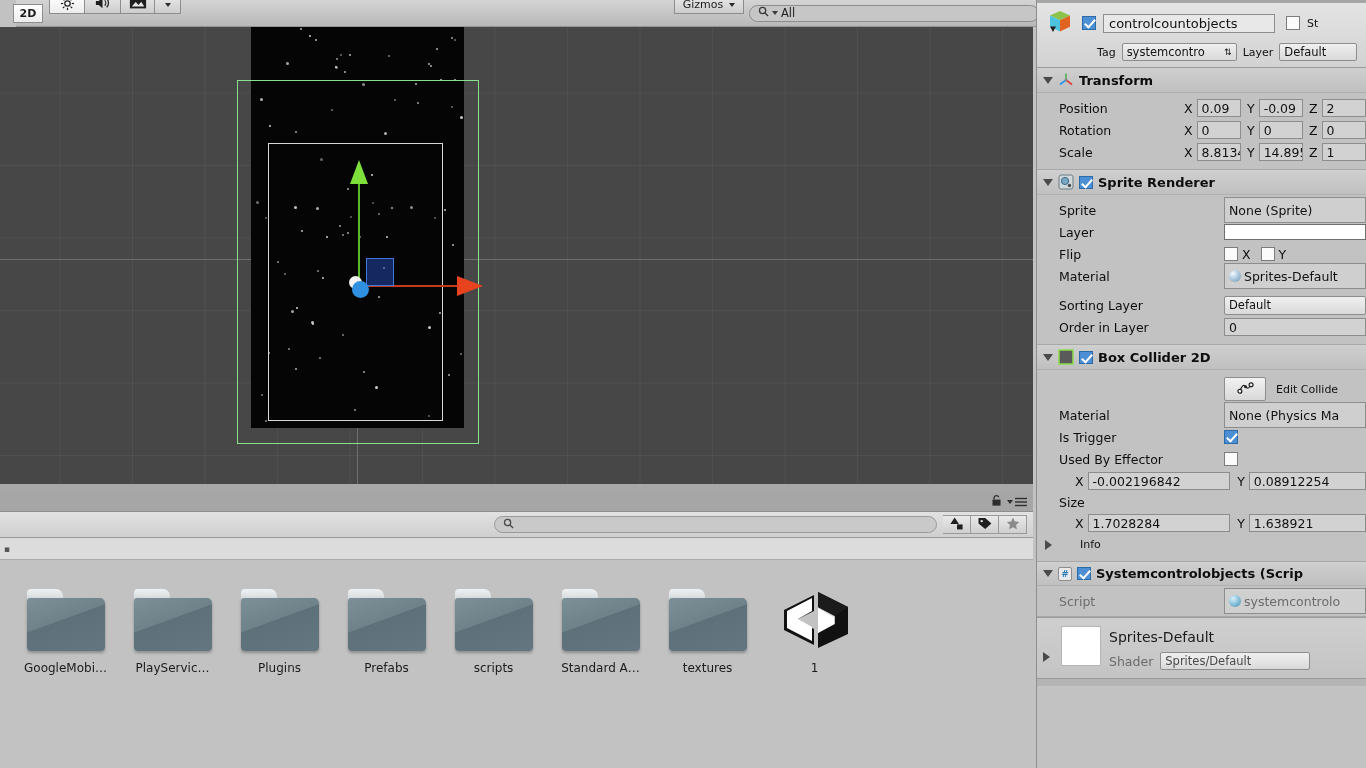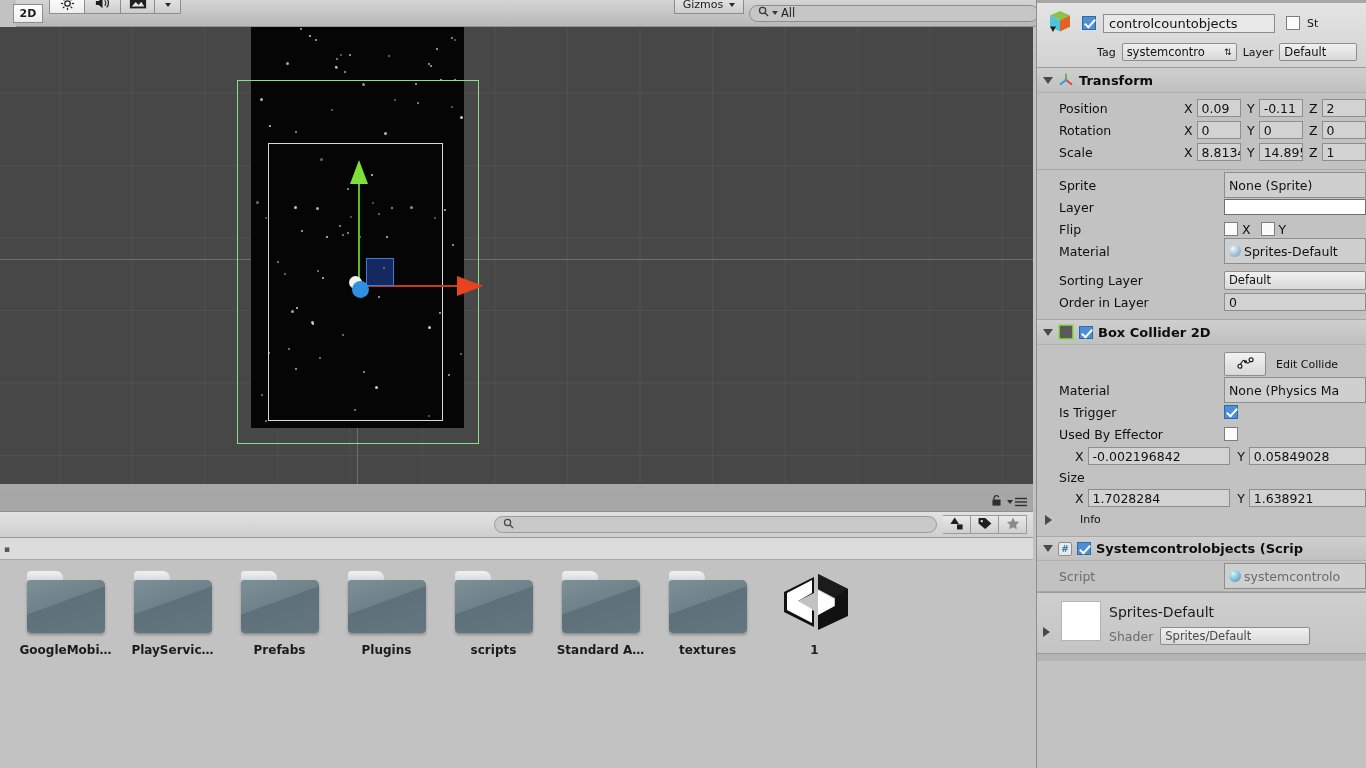--- a/index.html
+++ b/index.html
@@ -103,21 +103,21 @@
   .filter-btn:first-of-type { border-left-width:1px; }
 
   #project-breadcrumb {
     position:absolute; left:0; top:46px; width:1033px; height:22px;
     background:#dcdcdc; border-bottom:1px solid #aaa;
     display:flex; align-items:center; padding-left:4px;
     font-size:11px; color:#2a2a2a;
   }
   #project-grid {
     position:absolute; left:0; top:69px; width:1033px; height:167px;
-    background:#c2c2c2; display:flex; align-items:flex-start; padding-top:10px;font-weight:bold;
+    background:#c2c2c2; display:flex; align-items:flex-start; padding-top:28px;
   }
   .asset {
     width:107px; flex:0 0 107px; display:flex; flex-direction:column; align-items:center;
   }
   .asset.clipped { margin-left:-95px; }
   .asset-label {
     margin-top:10px; font-size:12px; color:#1b1b1b; white-space:nowrap;
   }
   .folder-icon { position:relative; width:78px; height:62px; }
   .folder-icon .tab {
@@ -462,28 +462,28 @@
             <div class="tab"></div>
             <div class="body"></div>
           </div>
           <div class="asset-label">PlayServic…</div>
         </div>
         <div class="asset">
           <div class="folder-icon">
             <div class="tab"></div>
             <div class="body"></div>
           </div>
-          <div class="asset-label">Prefabs</div>
+          <div class="asset-label">Plugins</div>
         </div>
         <div class="asset">
           <div class="folder-icon">
             <div class="tab"></div>
             <div class="body"></div>
           </div>
-          <div class="asset-label">Plugins</div>
+          <div class="asset-label">Prefabs</div>
         </div>
         <div class="asset">
           <div class="folder-icon">
             <div class="tab"></div>
             <div class="body"></div>
           </div>
           <div class="asset-label">scripts</div>
         </div>
         <div class="asset">
           <div class="folder-icon">
@@ -565,21 +565,21 @@
       </div>
       <div class="comp-body" id="transform-body">
           <div class="frow">
             <span class="flabel" style="width:125px;flex:0 0 125px;">Position</span>
             <span class="axis">X</span>
             <div class="numf" style="width:68px">
               <span>0.09</span>
             </div>
             <span class="axis" style="margin-left:6px">Y</span>
             <div class="numf" style="width:68px">
-              <span>-0.11</span>
+              <span>-0.09</span>
             </div>
             <span class="axis" style="margin-left:6px">Z</span>
             <div class="numf" style="width:68px">
               <span>2</span>
             </div>
           </div>
           <div class="frow">
             <span class="flabel" style="width:125px;flex:0 0 125px;">Rotation</span>
             <span class="axis">X</span>
             <div class="numf" style="width:68px">
@@ -606,20 +606,32 @@
             </div>
             <span class="axis" style="margin-left:6px">Z</span>
             <div class="numf" style="width:68px">
               <span>1</span>
             </div>
           </div>
         </div>
     </div>
 
     <div class="comp">
+      <div class="comp-head">
+        <span class="foldout"></span>
+        <span class="comp-icon">
+          <svg width="16" height="16" viewBox="0 0 16 16">
+              <rect x="1" y="1" width="14" height="14" rx="2" fill="#cfd8dc" stroke="#6d7d85"></rect>
+              <circle cx="7" cy="7" r="3.6" fill="#7aa8c4" stroke="#3f6b87"></circle>
+              <circle cx="11.5" cy="11.5" r="1.7" fill="#4a4a4a"></circle>
+            </svg>
+        </span>
+        <span class="cb on" style="width:13px;height:13px;"></span>
+        <span class="comp-title">Sprite Renderer</span>
+      </div>
       <div class="comp-body">
         <div class="frow">
           <span class="flabel">Sprite</span>
           <div class="objf" style="width:180px;">
             <span>None (Sprite)</span>
           </div>
         </div>
         <div class="frow">
           <span class="flabel">Layer</span>
           <div class="colorf" style="width:180px;"></div>
@@ -693,21 +705,21 @@
           <span class="flabel">Used By Effector</span>
           <span class="cb"></span>
         </div>
         <div class="frow" style="padding-left:38px;">
           <span class="axis">X</span>
           <div class="numf" style="width:146px;">
             <span>-0.002196842</span>
           </div>
           <span class="axis" style="margin-left:7px;">Y</span>
           <div class="numf" style="width:120px;">
-            <span>0.05849028</span>
+            <span>0.08912254</span>
           </div>
         </div>
         <div class="frow" style="height:20px;">
           <span class="flabel">Size</span>
         </div>
         <div class="frow" style="padding-left:38px;">
           <span class="axis">X</span>
           <div class="numf" style="width:146px;">
             <span>1.7028284</span>
           </div>

